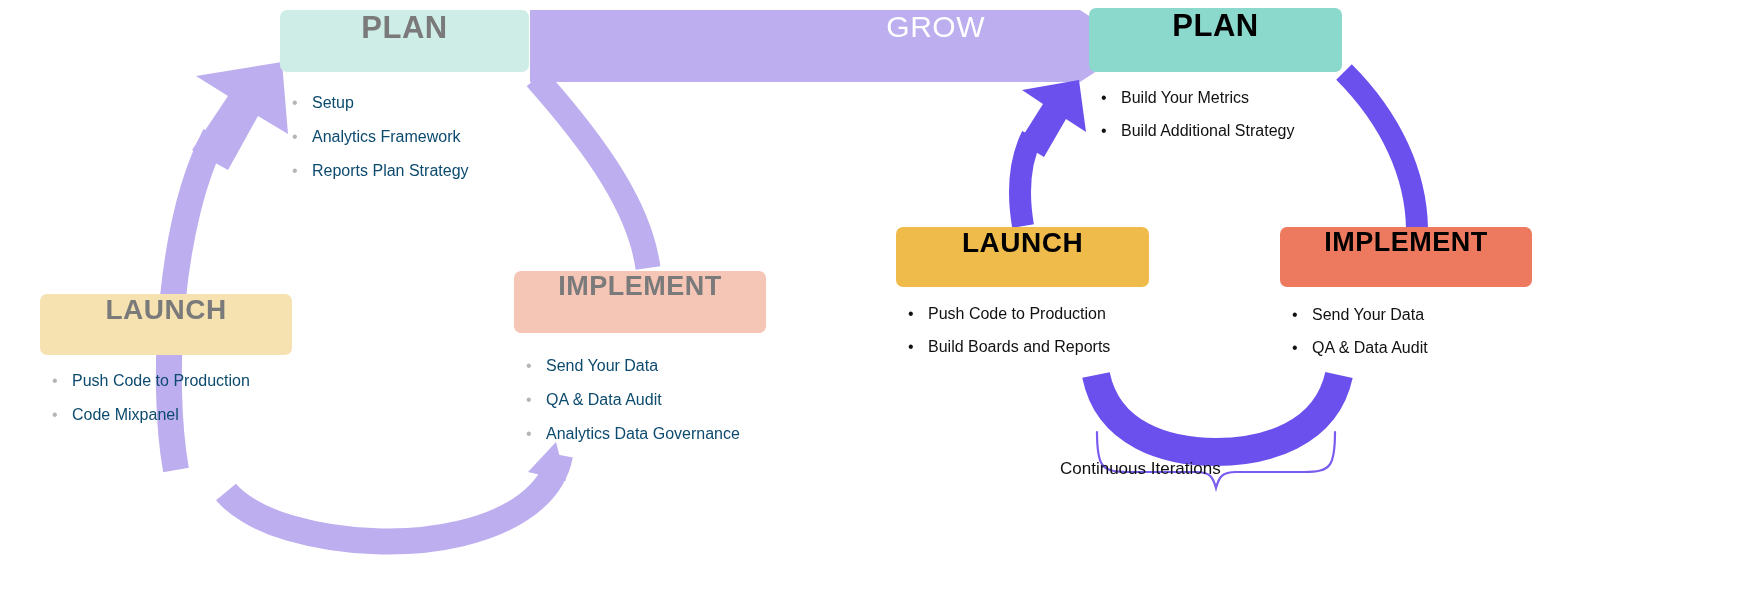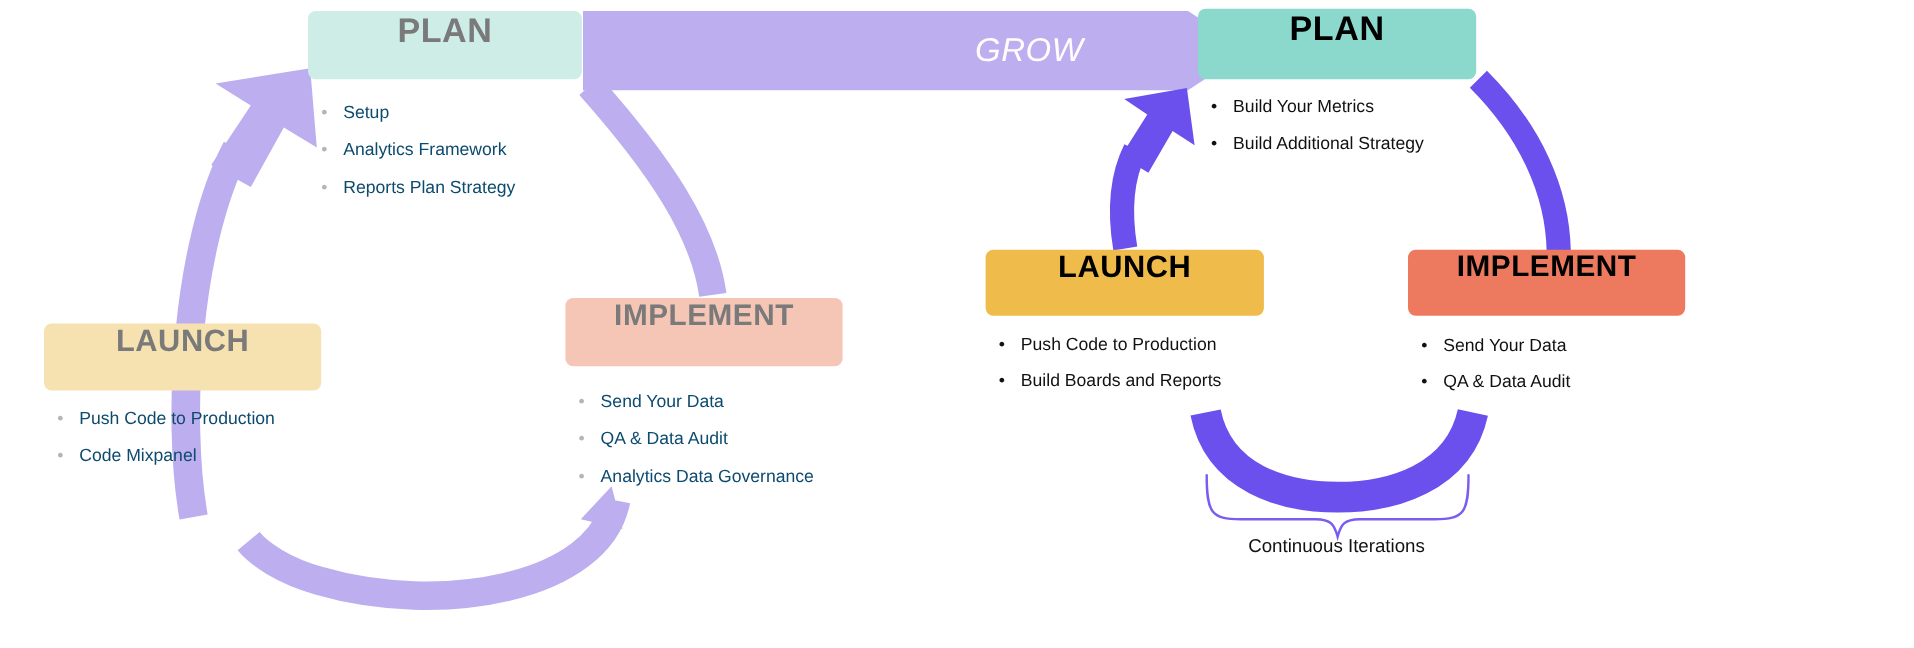--- a/index.html
+++ b/index.html
@@ -63,40 +63,38 @@
     flex:0 0 20px;
     text-align:left;
     line-height:1.1;
   }
   .bullet-text{ line-height:1.1; }
 
   
   #grow-banner{
     position:absolute;
     display:flex;
-    align-items:center;
+    align-items:flex-start;
     justify-content:flex-end;
-    font-style:italic;
   }
   #grow-label{
     color:#ffffff;
     font-size:30px;
     font-weight:normal;
     letter-spacing:0.5px;
     margin-right:150px;
     white-space:nowrap;
   }
 
   
   #brace-caption{
     position:absolute;
     left:1060px;
-    top:487px;
+    top:459px;
     width:310px;
-    text-align:center;
     font-size:17px;
     color:#111111;
     white-space:nowrap;
   }
 </style>
 </head>
 <body>
 
 <div id="canvas">
 

